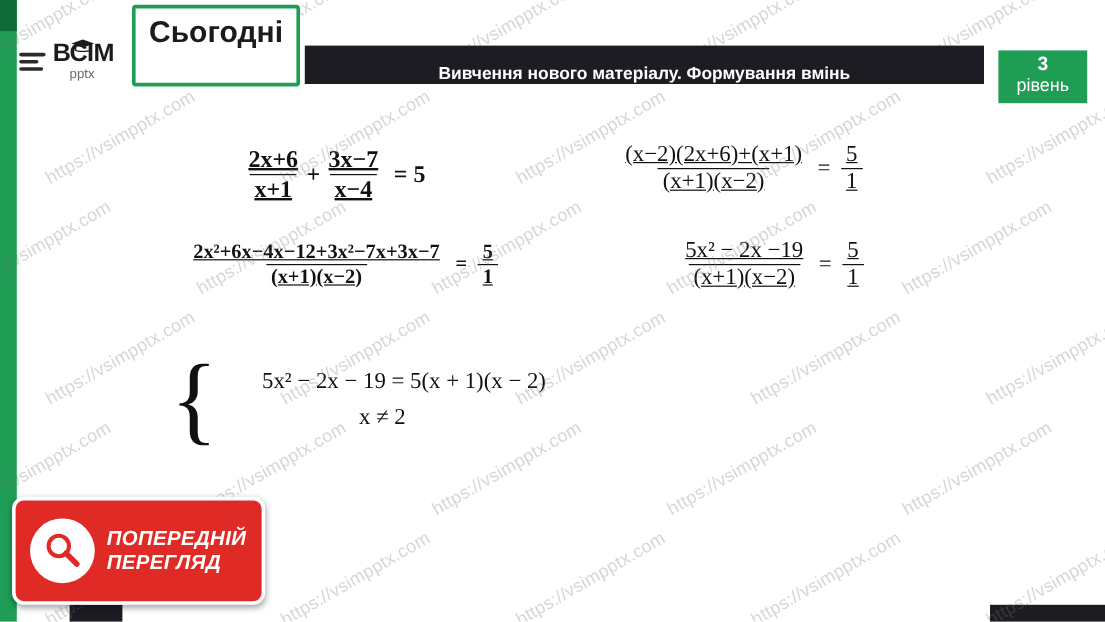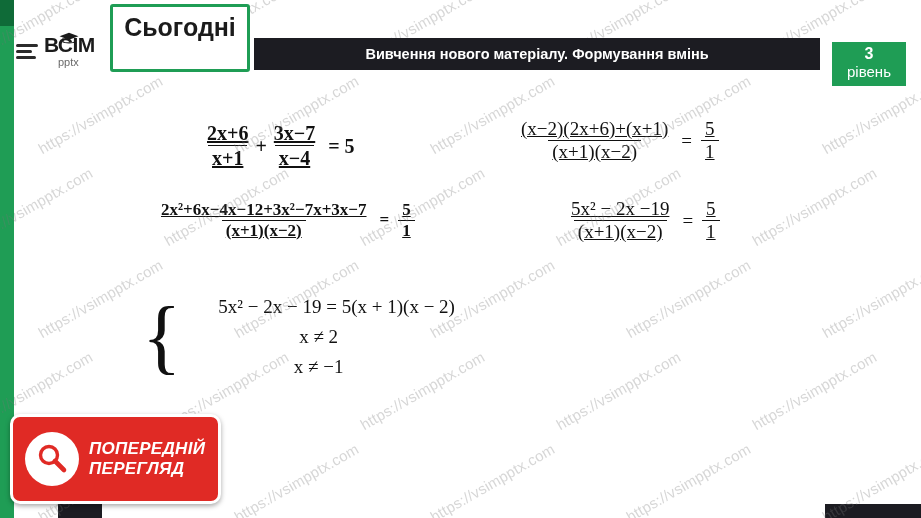--- a/index.html
+++ b/index.html
@@ -147,21 +147,21 @@
   
   .title-bar {
     position: absolute;
     left: 254px;
     top: 38px;
     width: 566px;
     height: 32px;
     background: #1c1c22;
     z-index: 6;
     display: flex;
-    align-items: center;
+    align-items: flex-end;
     justify-content: center;
   }
   .title-bar span {
     font-family: "Liberation Sans", sans-serif;
     font-weight: bold;
     font-size: 14.5px;
     color: #ffffff;
   }
 
   
@@ -428,21 +428,20 @@
       <span class="num">5</span>
       <span class="den">1</span>
     </span>
   </div>
 
   <div class="brace-block math">
     <span class="brace">{</span>
     <span class="brace-lines">
       <span class="bl">5x²  −  2x − 19  =  5(x  +  1)(x − 2)</span>
       <span class="bl center">x  ≠  2</span>
-      <span class="bl center">x  ≠ −1</span>
     </span>
   </div>
 
 
 </div>
 
 <div class="watermarks" id="wm-layer">
     <span class="wm" style="left: -40px; top: 14px;">https://vsimpptx.com</span>
     <span class="wm" style="left: 156px; top: 14px;">https://vsimpptx.com</span>
     <span class="wm" style="left: 352px; top: 14px;">https://vsimpptx.com</span>

